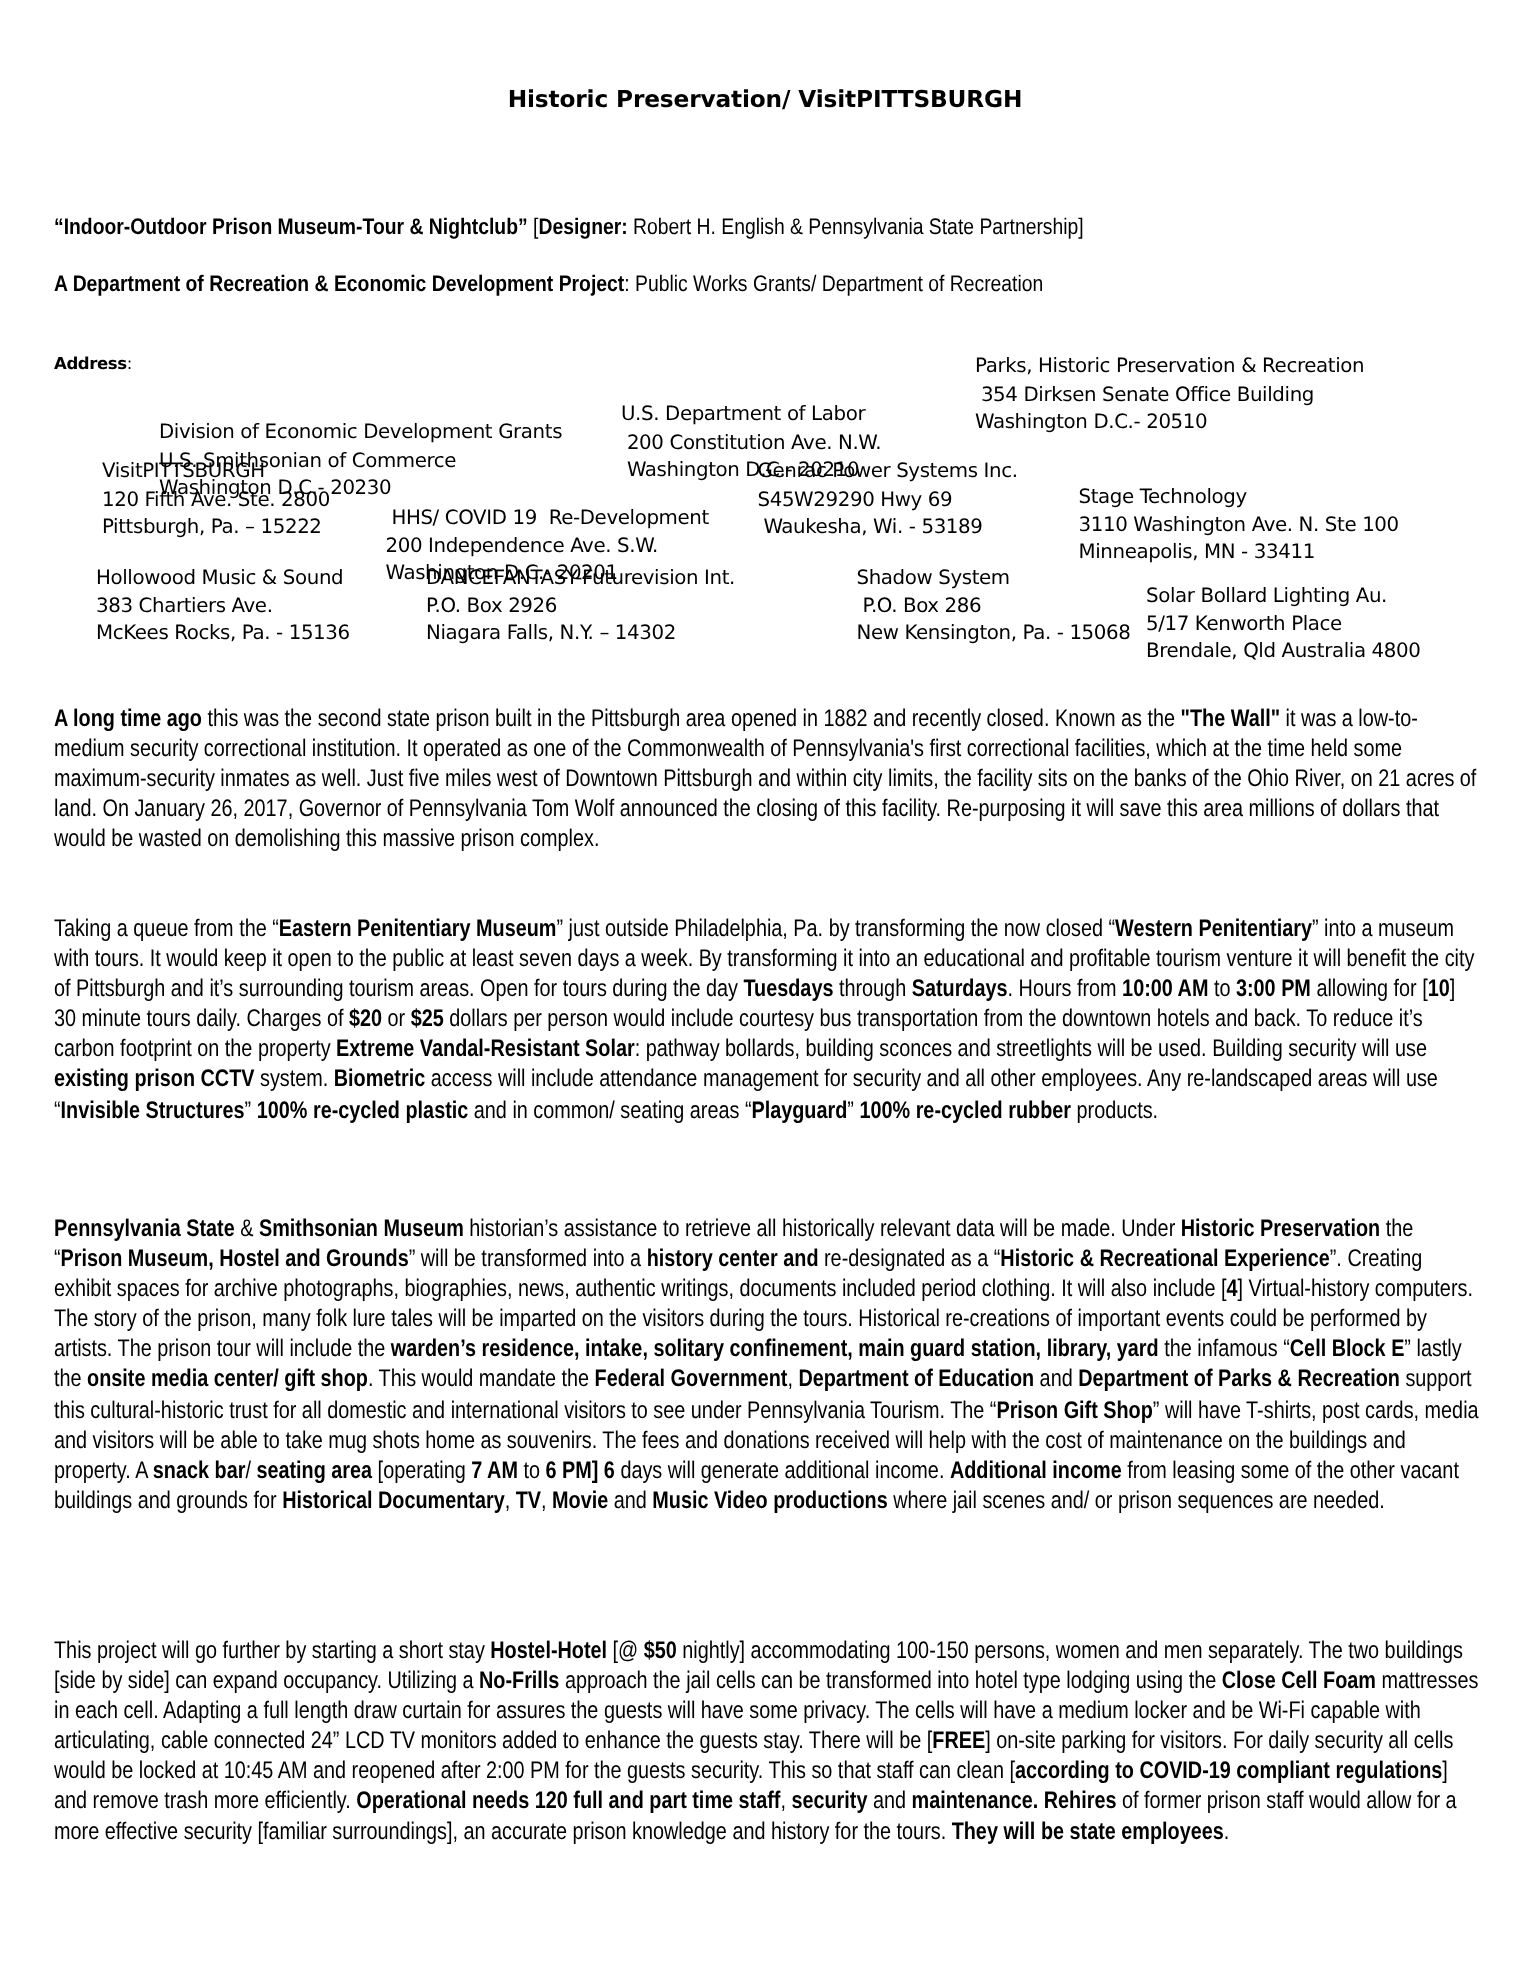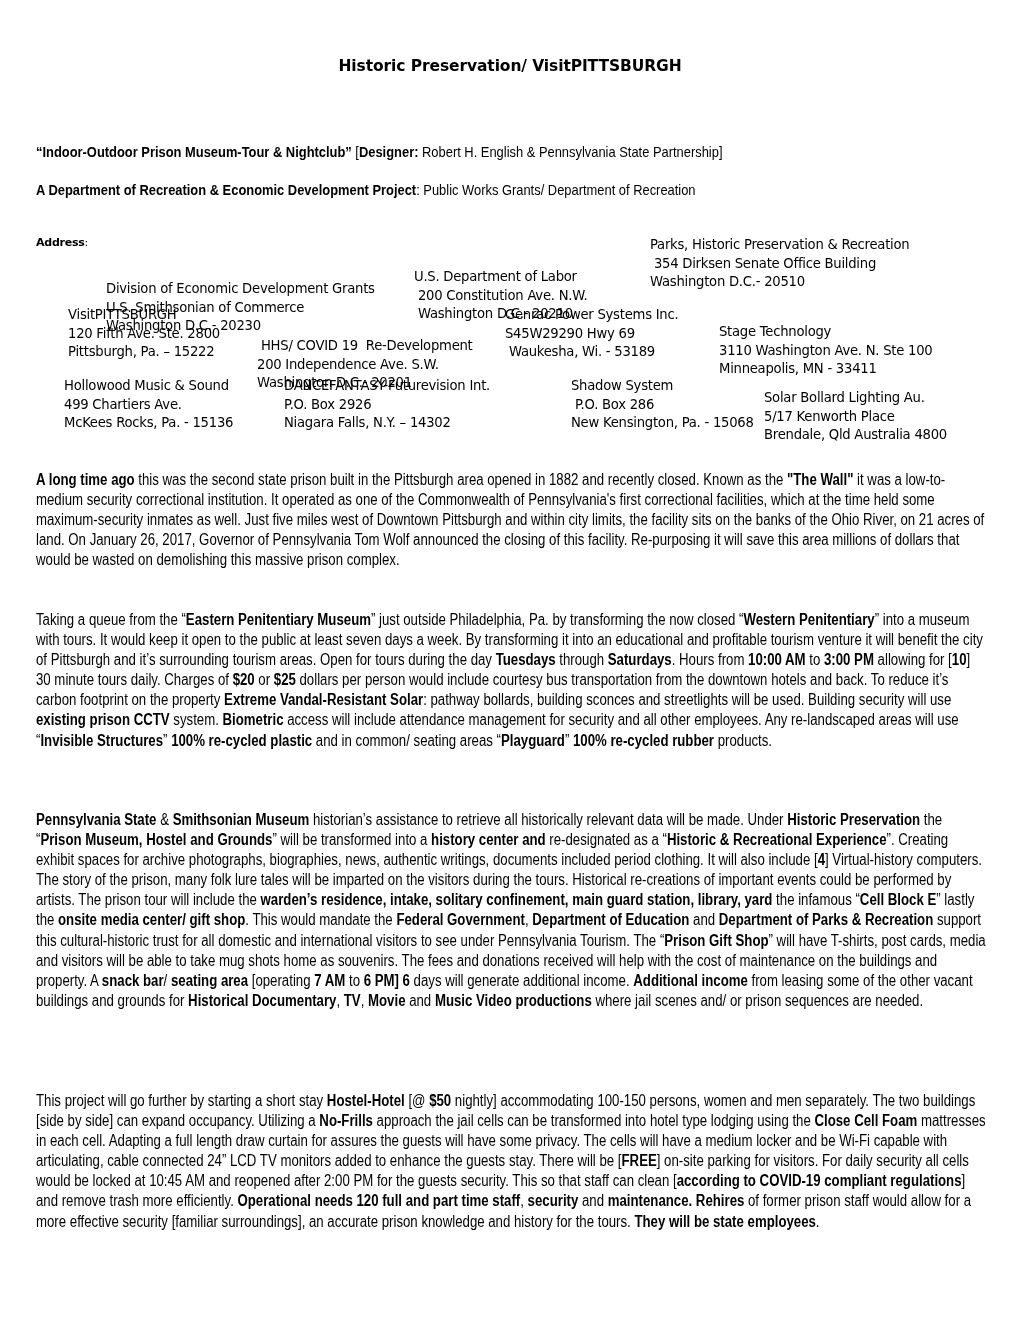--- a/index.html
+++ b/index.html
@@ -49,21 +49,21 @@
   <div class="addr-label"><span>Address</span><span style="font-weight:normal">:</span></div>
 
   <div id="addr-container">
       <div class="addr" style="left: 106px; top: 236px; margin-top: 44px;"><div>Division of Economic Development Grants</div><div>U.S. Smithsonian of Commerce</div><div>Washington D.C.- 20230</div></div>
       <div class="addr" style="left: 414px; top: 236px; margin-top: 32px;"><div>U.S. Department of Labor</div><div> 200 Constitution Ave. N.W.</div><div> Washington D.C.- 20210</div></div>
       <div class="addr" style="left: 650px; top: 236px;"><div>Parks, Historic Preservation &amp; Recreation</div><div> 354 Dirksen Senate Office Building</div><div>Washington D.C.- 20510</div></div>
       <div class="addr" style="left: 68px; top: 306px;"><div>VisitPITTSBURGH</div><div>120 Fifth Ave. Ste. 2800</div><div>Pittsburgh, Pa. – 15222</div></div>
       <div class="addr" style="left: 257px; top: 306px; margin-top: 31px;"><div> HHS/ COVID 19  Re-Development</div><div>200 Independence Ave. S.W.</div><div>Washington D.C.- 20201</div></div>
       <div class="addr" style="left: 505px; top: 306px;"><div>Genrac Power Systems Inc.</div><div>S45W29290 Hwy 69</div><div> Waukesha, Wi. - 53189</div></div>
       <div class="addr" style="left: 719px; top: 306px; margin-top: 17px;"><div>Stage Technology</div><div>3110 Washington Ave. N. Ste 100</div><div>Minneapolis, MN - 33411</div></div>
-      <div class="addr" style="left: 64px; top: 377px;"><div>Hollowood Music &amp; Sound</div><div>499 Chartiers Ave.</div><div>McKees Rocks, Pa. - 15136</div></div>
+      <div class="addr" style="left: 64px; top: 377px;"><div>Hollowood Music &amp; Sound</div><div>383 Chartiers Ave.</div><div>McKees Rocks, Pa. - 15136</div></div>
       <div class="addr" style="left: 284px; top: 377px;"><div>DANCEFANTASY-Futurevision Int.</div><div>P.O. Box 2926</div><div>Niagara Falls, N.Y. – 14302</div></div>
       <div class="addr" style="left: 571px; top: 377px;"><div>Shadow System</div><div> P.O. Box 286</div><div>New Kensington, Pa. - 15068</div></div>
       <div class="addr" style="left: 764px; top: 389px;"><div>Solar Bollard Lighting Au.</div><div>5/17 Kenworth Place</div><div>Brendale, Qld Australia 4800</div></div>
     </div>
 
   <div class="para" id="p1"><b>A long time ago</b><span> this was the second state prison built in the Pittsburgh area opened in 1882 and recently closed. Known as the </span><b>"The Wall"</b><span> it was a low-to-medium security correctional institution. It operated as one of the Commonwealth of Pennsylvania's first correctional facilities, which at the time held some maximum-security inmates as well. Just five miles west of Downtown Pittsburgh and within city limits, the facility sits on the banks of the Ohio River, on 21 acres of land. On January 26, 2017, Governor of Pennsylvania Tom Wolf announced the closing of this facility. Re-purposing it will save this area millions of dollars that would be wasted on demolishing this massive prison complex.</span></div>
   <div class="para" id="p2"><span>Taking a queue from the “</span><b>Eastern Penitentiary Museum</b><span>” just outside Philadelphia, Pa. by transforming the now closed “</span><b>Western Penitentiary</b><span>” into a museum with tours. It would keep it open to the public at least seven days a week. By transforming it into an educational and profitable tourism venture it will benefit the city of Pittsburgh and it’s surrounding tourism areas. Open for tours during the day </span><b>Tuesdays</b><span> through </span><b>Saturdays</b><span>. Hours from </span><b>10:00 AM</b><span> to </span><b>3:00 PM</b><span> allowing for [</span><b>10</b><span>] 30 minute tours daily. Charges of </span><b>$20</b><span> or </span><b>$25</b><span> dollars per person would include courtesy bus transportation from the downtown hotels and back. To reduce it’s carbon footprint on the property </span><b>Extreme Vandal-Resistant Solar</b><span>: pathway bollards, building sconces and streetlights will be used. Building security will use </span><b>existing prison CCTV</b><span> system. </span><b>Biometric</b><span> access will include attendance management for security and all other employees. Any re-landscaped areas will use “</span><b>Invisible Structures</b><span>” </span><b>100% re-cycled plastic</b><span> and in common/ seating areas “</span><b>Playguard</b><span>” </span><b>100% re-cycled rubber</b><span> products.</span></div>
   <div class="para" id="p3"><b>Pennsylvania State</b><span> &amp; </span><b>Smithsonian Museum</b><span> historian’s assistance to retrieve all historically relevant data will be made. Under </span><b>Historic Preservation</b><span> the “</span><b>Prison Museum, Hostel and Grounds</b><span>” will be transformed into a </span><b>history center and</b><span> re-designated as a “</span><b>Historic &amp; Recreational Experience</b><span>”. Creating exhibit spaces for archive photographs, biographies, news, authentic writings, documents included period clothing. It will also include [</span><b>4</b><span>] Virtual-history computers. The story of the prison, many folk lure tales will be imparted on the visitors during the tours. Historical re-creations of important events could be performed by artists. The prison tour will include the </span><b>warden’s residence, intake, solitary confinement, main guard station, library, yard</b><span> the infamous “</span><b>Cell Block E</b><span>” lastly the </span><b>onsite media center/ gift shop</b><span>. This would mandate the </span><b>Federal Government</b><span>, </span><b>Department of Education</b><span> and </span><b>Department of Parks &amp; Recreation</b><span> support this cultural-historic trust for all domestic and international visitors to see under Pennsylvania Tourism. The “</span><b>Prison Gift Shop</b><span>” will have T-shirts, post cards, media and visitors will be able to take mug shots home as souvenirs. The fees and donations received will help with the cost of maintenance on the buildings and property. A </span><b>snack bar</b><span>/ </span><b>seating area</b><span> [operating </span><b>7 AM</b><span> to </span><b>6 PM] 6</b><span> days will generate additional income. </span><b>Additional income</b><span> from leasing some of the other vacant buildings and grounds for </span><b>Historical Documentary</b><span>, </span><b>TV</b><span>, </span><b>Movie</b><span> and </span><b>Music Video productions</b><span> where jail scenes and/ or prison sequences are needed.</span></div>
   <div class="para" id="p4"><span>This project will go further by starting a short stay </span><b>Hostel-Hotel</b><span> [@ </span><b>$50</b><span> nightly] accommodating 100-150 persons, women and men separately. The two buildings [side by side] can expand occupancy. Utilizing a </span><b>No-Frills</b><span> approach the jail cells can be transformed into hotel type lodging using the </span><b>Close Cell Foam</b><span> mattresses in each cell. Adapting a full length draw curtain for assures the guests will have some privacy. The cells will have a medium locker and be Wi-Fi capable with articulating, cable connected 24” LCD TV monitors added to enhance the guests stay. There will be [</span><b>FREE</b><span>] on-site parking for visitors. For daily security all cells would be locked at 10:45 AM and reopened after 2:00 PM for the guests security. This so that staff can clean [</span><b>according to COVID-19 compliant regulations</b><span>] and remove trash more efficiently. </span><b>Operational needs 120 full and part time staff</b><span>, </span><b>security</b><span> and </span><b>maintenance. Rehires</b><span> of former prison staff would allow for a more effective security [familiar surroundings], an accurate prison knowledge and history for the tours. </span><b>They will be state employees</b><span>.</span></div>
 </div>

